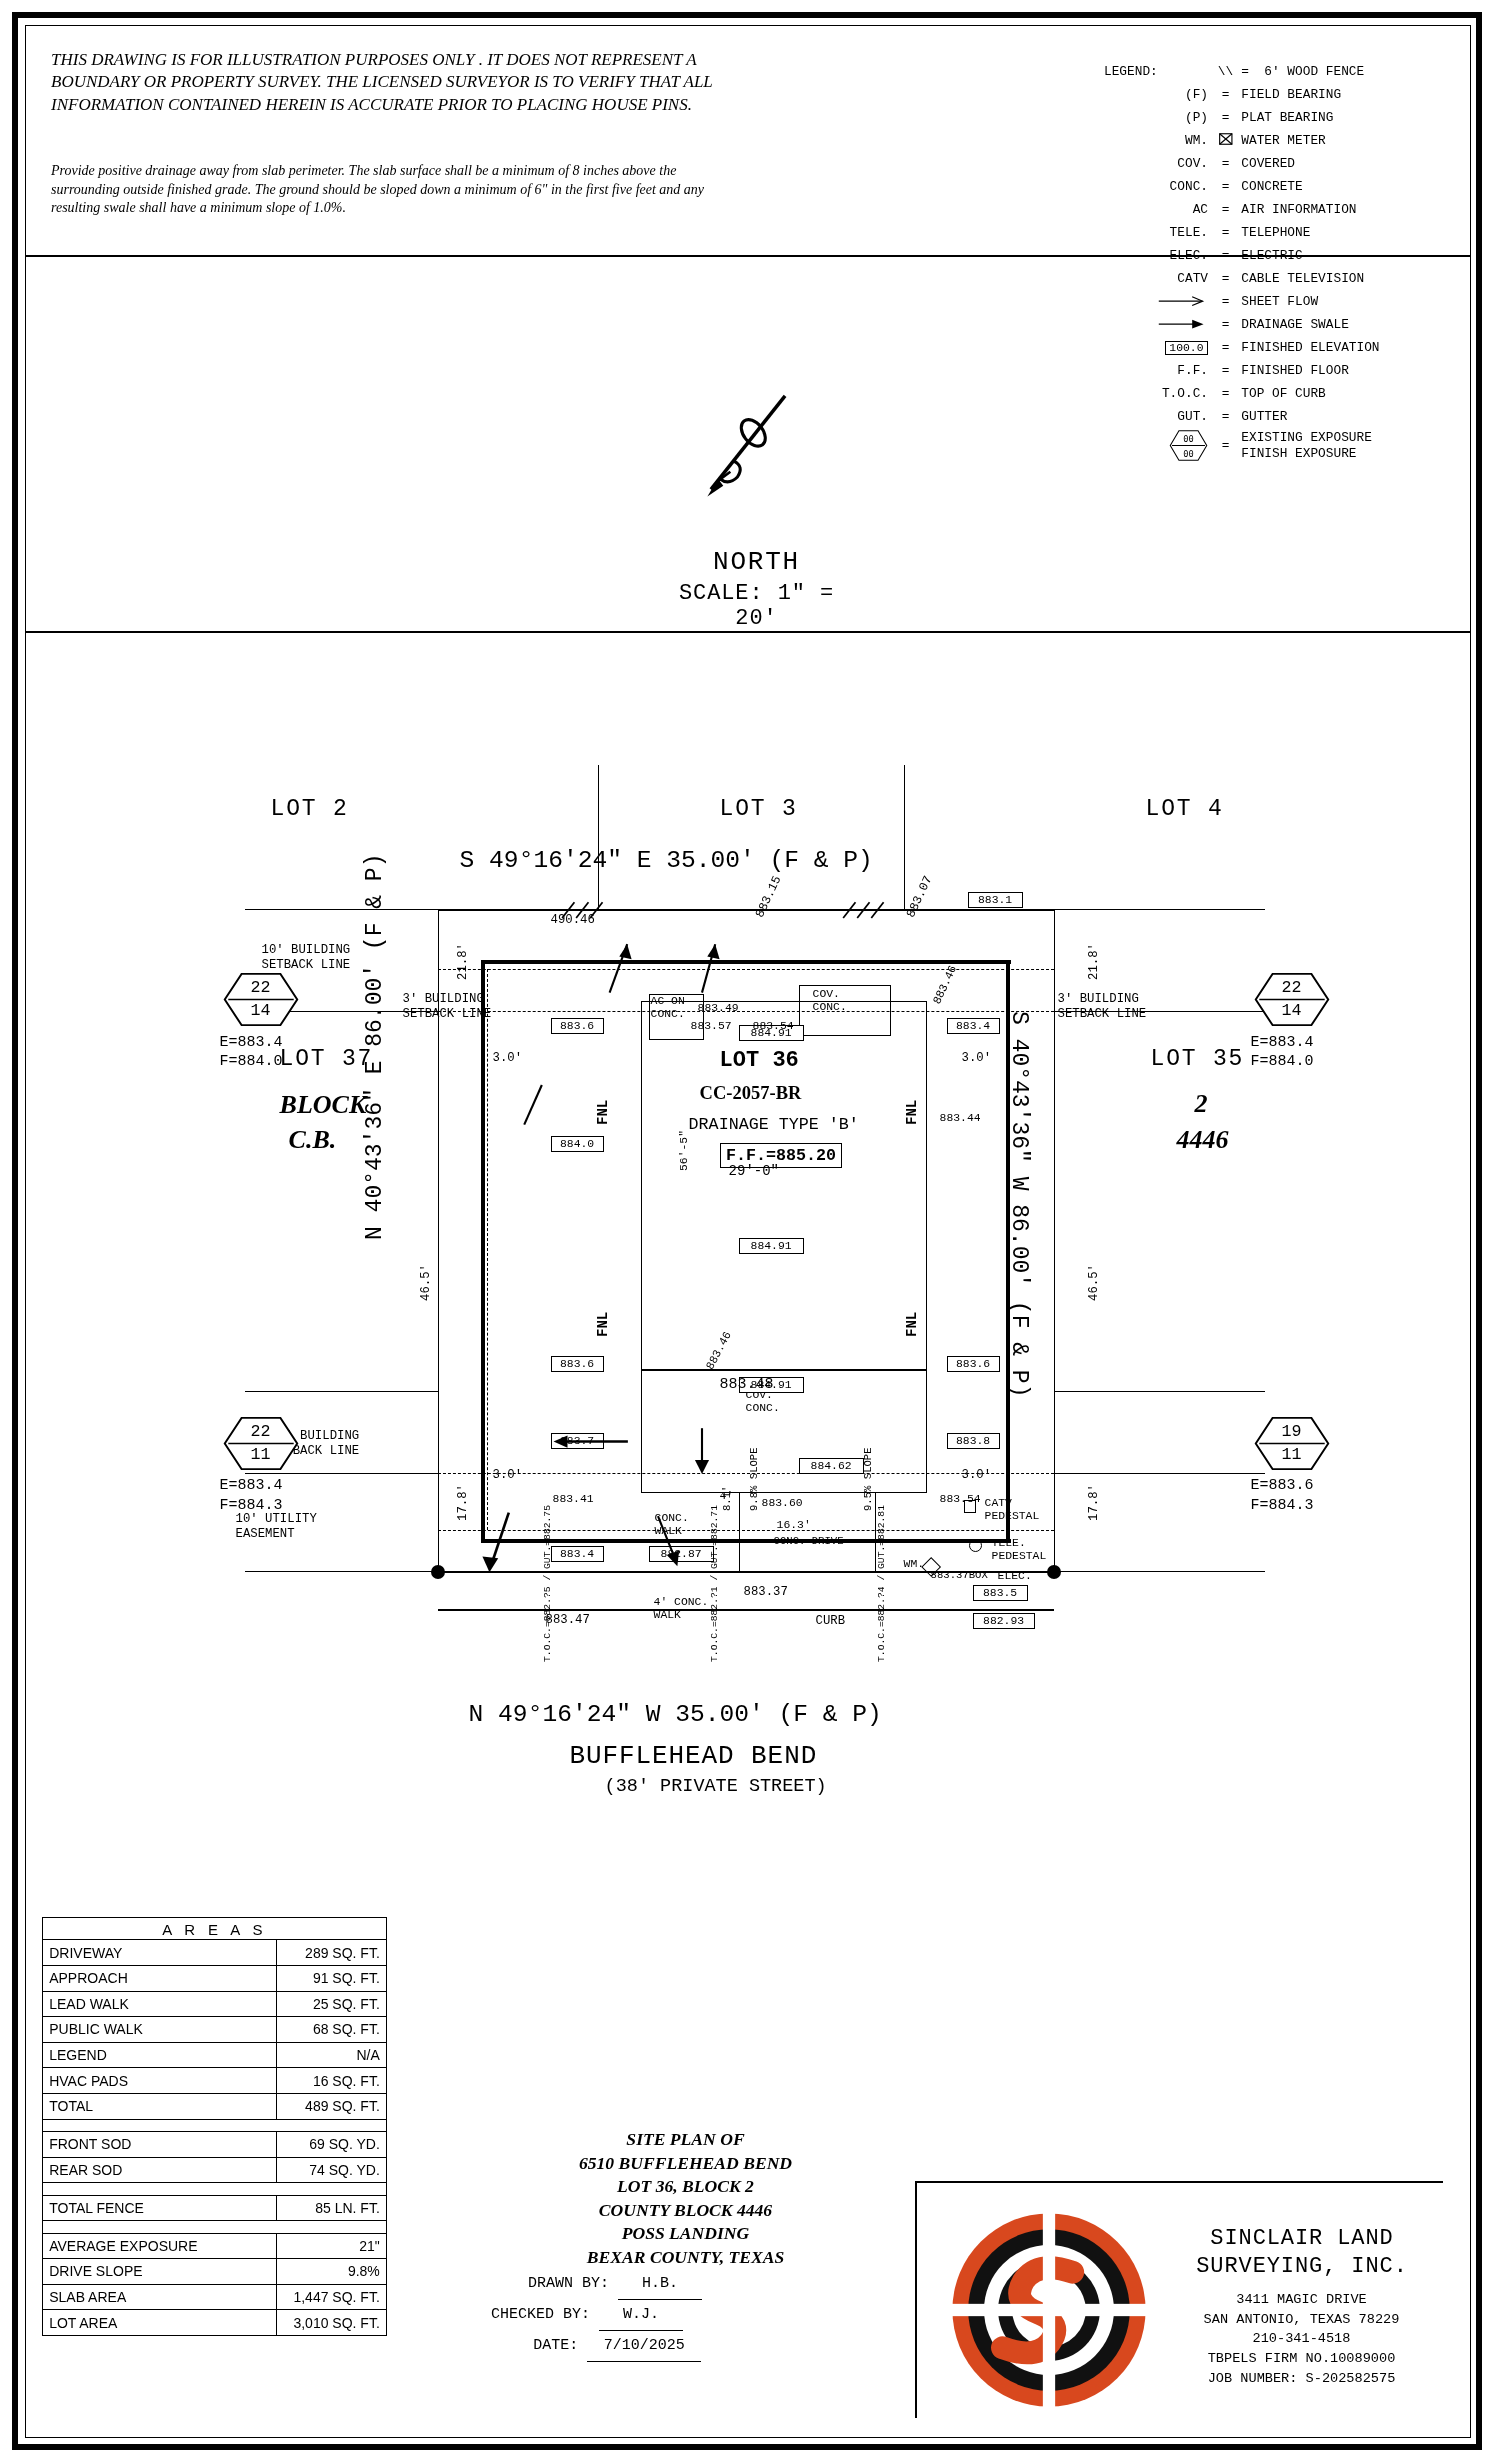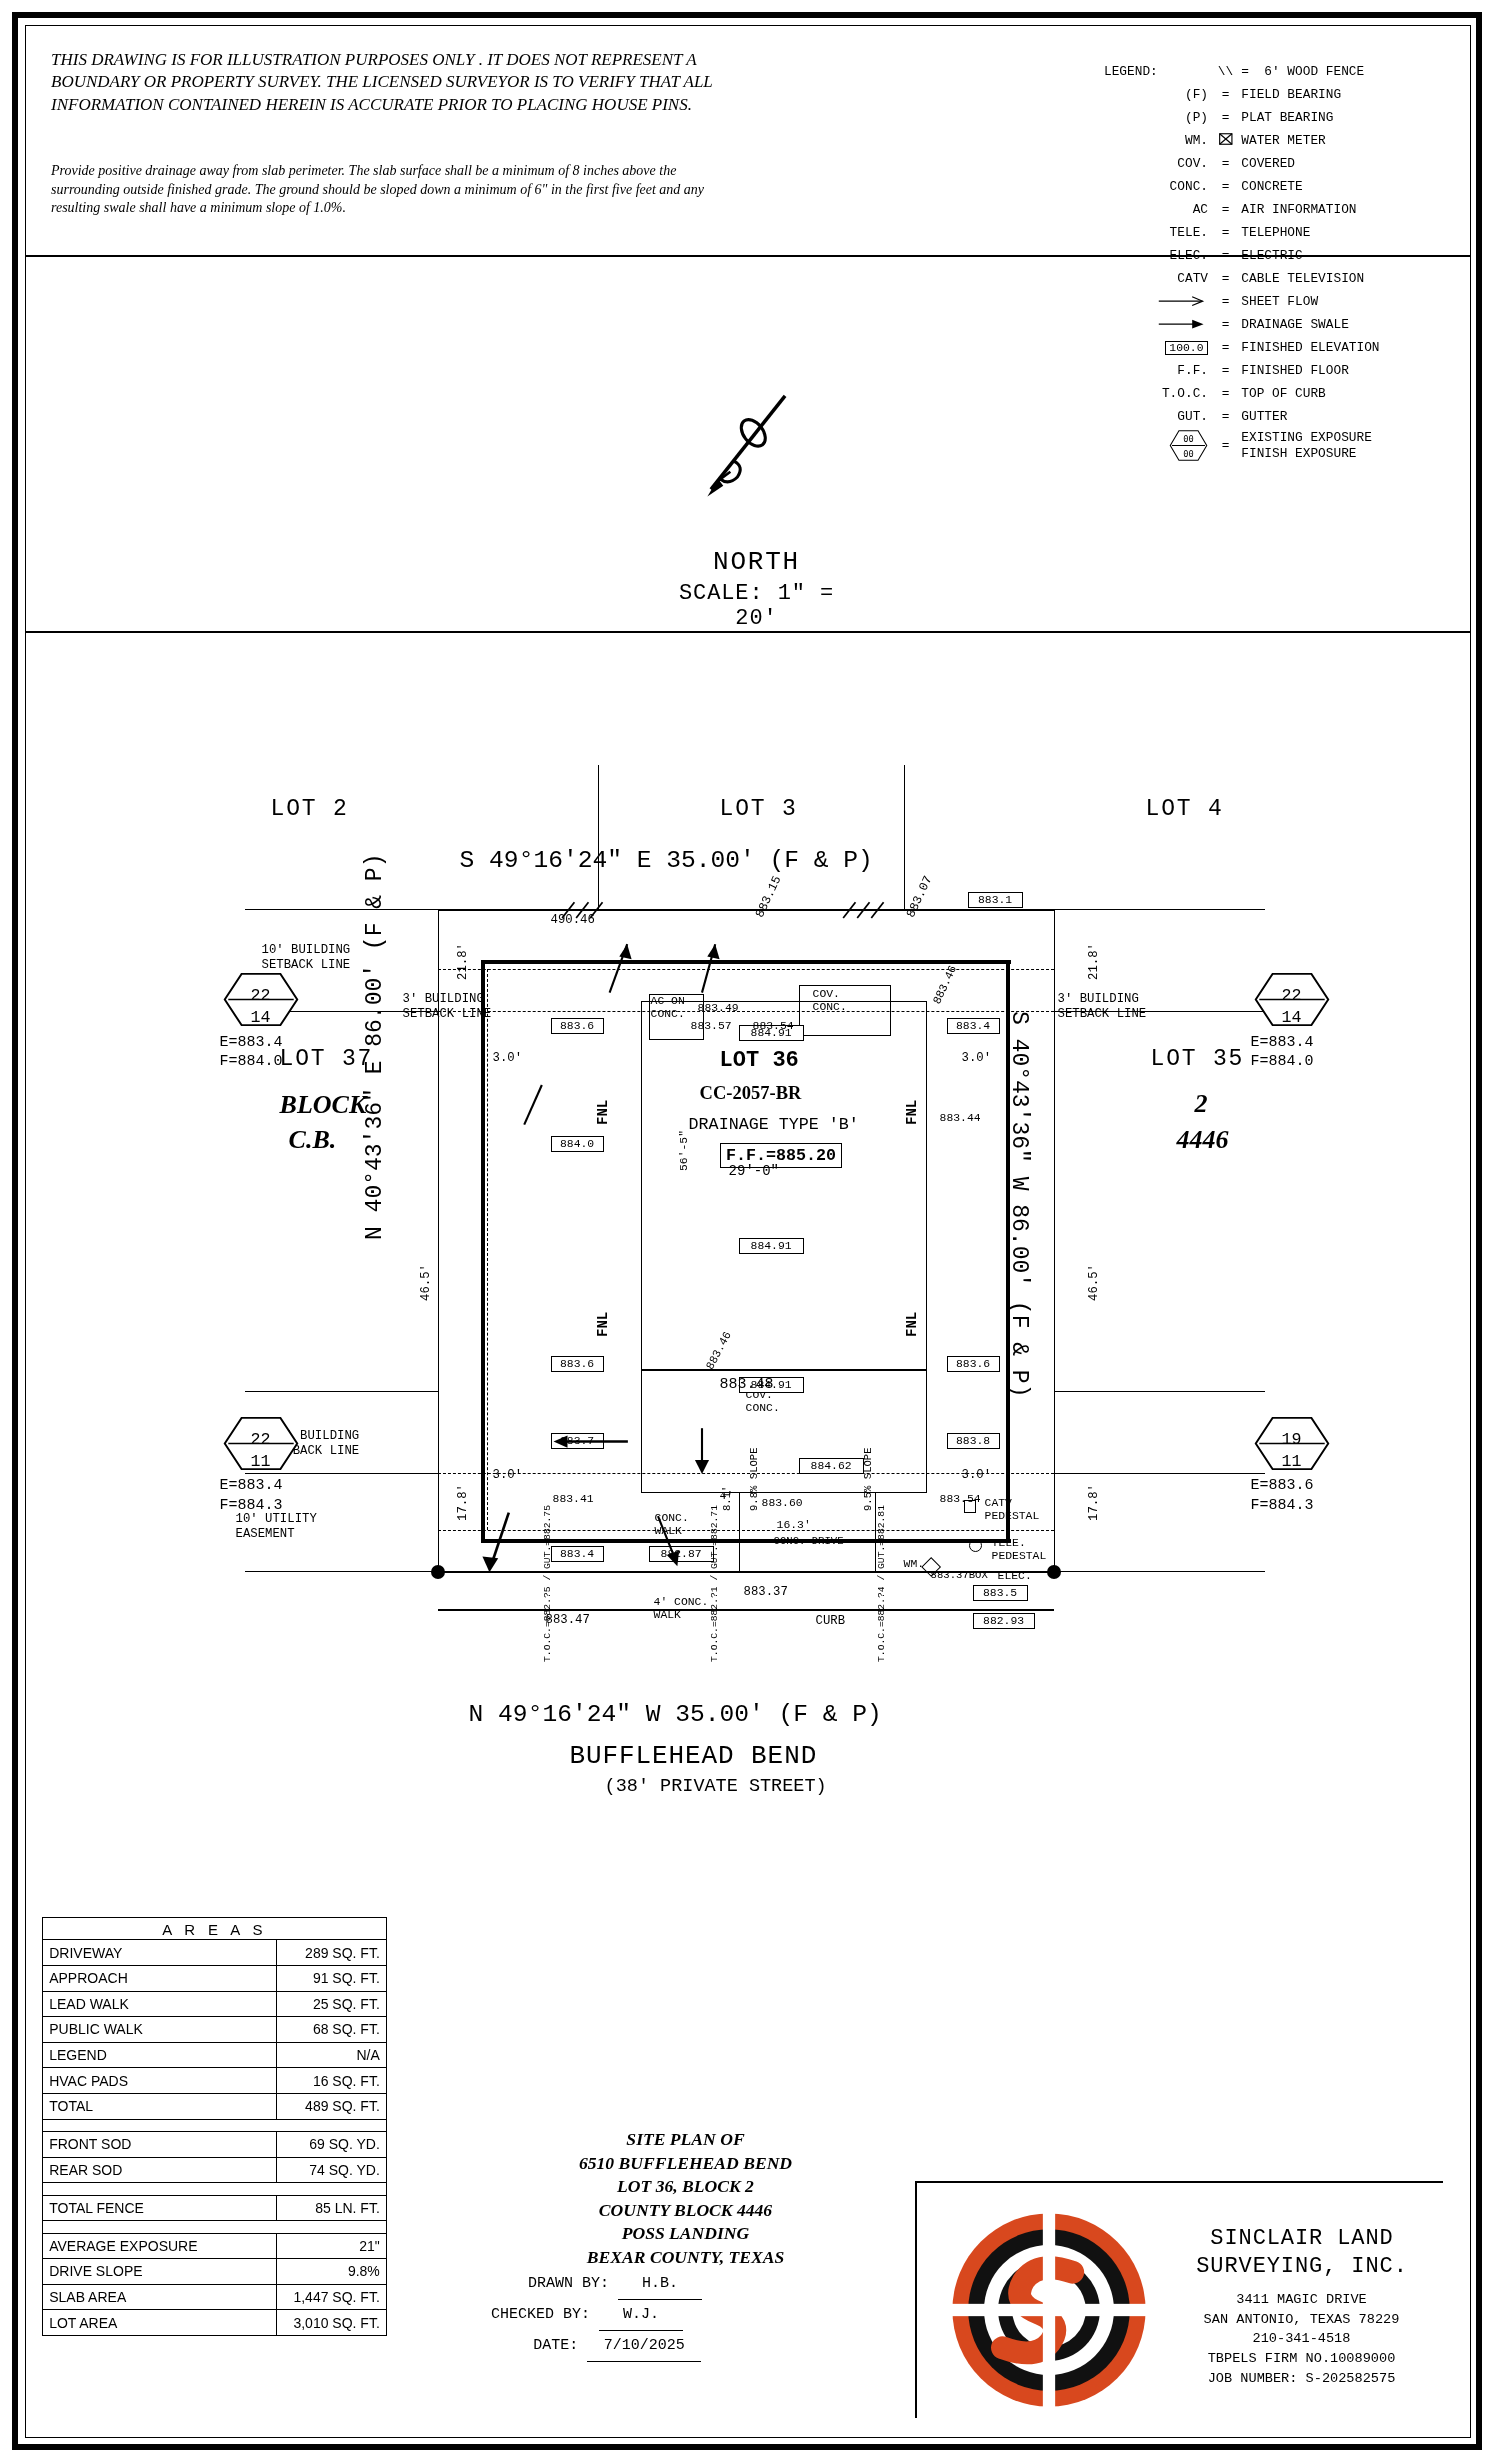--- a/index.html
+++ b/index.html
@@ -41,21 +41,21 @@
 
   .dash-h{position:absolute;height:0;border-top:0.9px dashed #000;}
   .dash-v{position:absolute;width:0;border-left:0.9px dashed #000;}
 
   .lotbox{position:absolute;border:2.6px solid #000;box-sizing:border-box;}
   .thinbox{position:absolute;border:0.9px solid #000;box-sizing:border-box;}
 
   .elevtag{position:absolute;border:0.9px solid #000;background:#fff;font-family:"Liberation Mono",monospace;font-size:11.4px;text-align:center;padding:0.9px 2.6px;box-sizing:border-box;}
 
   .hexwrap{position:absolute;width:76px;height:55px;}
-  .hextext{position:absolute;left:0;top:0;width:76px;height:55px;display:flex;flex-direction:column;align-items:center;justify-content:flex-end;font-family:"Liberation Mono",monospace;font-size:16.7px;line-height:1.05;}
+  .hextext{position:absolute;left:0;top:0;width:76px;height:55px;display:flex;flex-direction:column;align-items:center;justify-content:center;font-family:"Liberation Mono",monospace;font-size:16.7px;line-height:1.05;}
 
   
   .areas{position:absolute;left:42px;top:1917px;width:345px;border:1.8px solid #000;box-sizing:border-box;background:#fff;}
   .areas .caption{text-align:center;font-family:"Liberation Sans",sans-serif;font-size:15px;letter-spacing:4.4px;border-bottom:1.8px solid #000;padding:2.6px 0 1.8px;font-weight:normal;}
   .arow{display:flex;border-bottom:0.9px solid #000;height:24.6px;align-items:center;font-family:"Liberation Sans",sans-serif;font-size:14px;}
   .arow .nm{flex:1;padding-left:6.2px;}
   .arow .vl{width:110px;text-align:right;padding-right:6.2px;border-left:0.9px solid #000;height:100%;display:flex;align-items:center;justify-content:flex-end;box-sizing:border-box;}
   .aspace{height:11.4px;border-bottom:0.9px solid #000;}
   .arow.last{border-bottom:none;}
 

